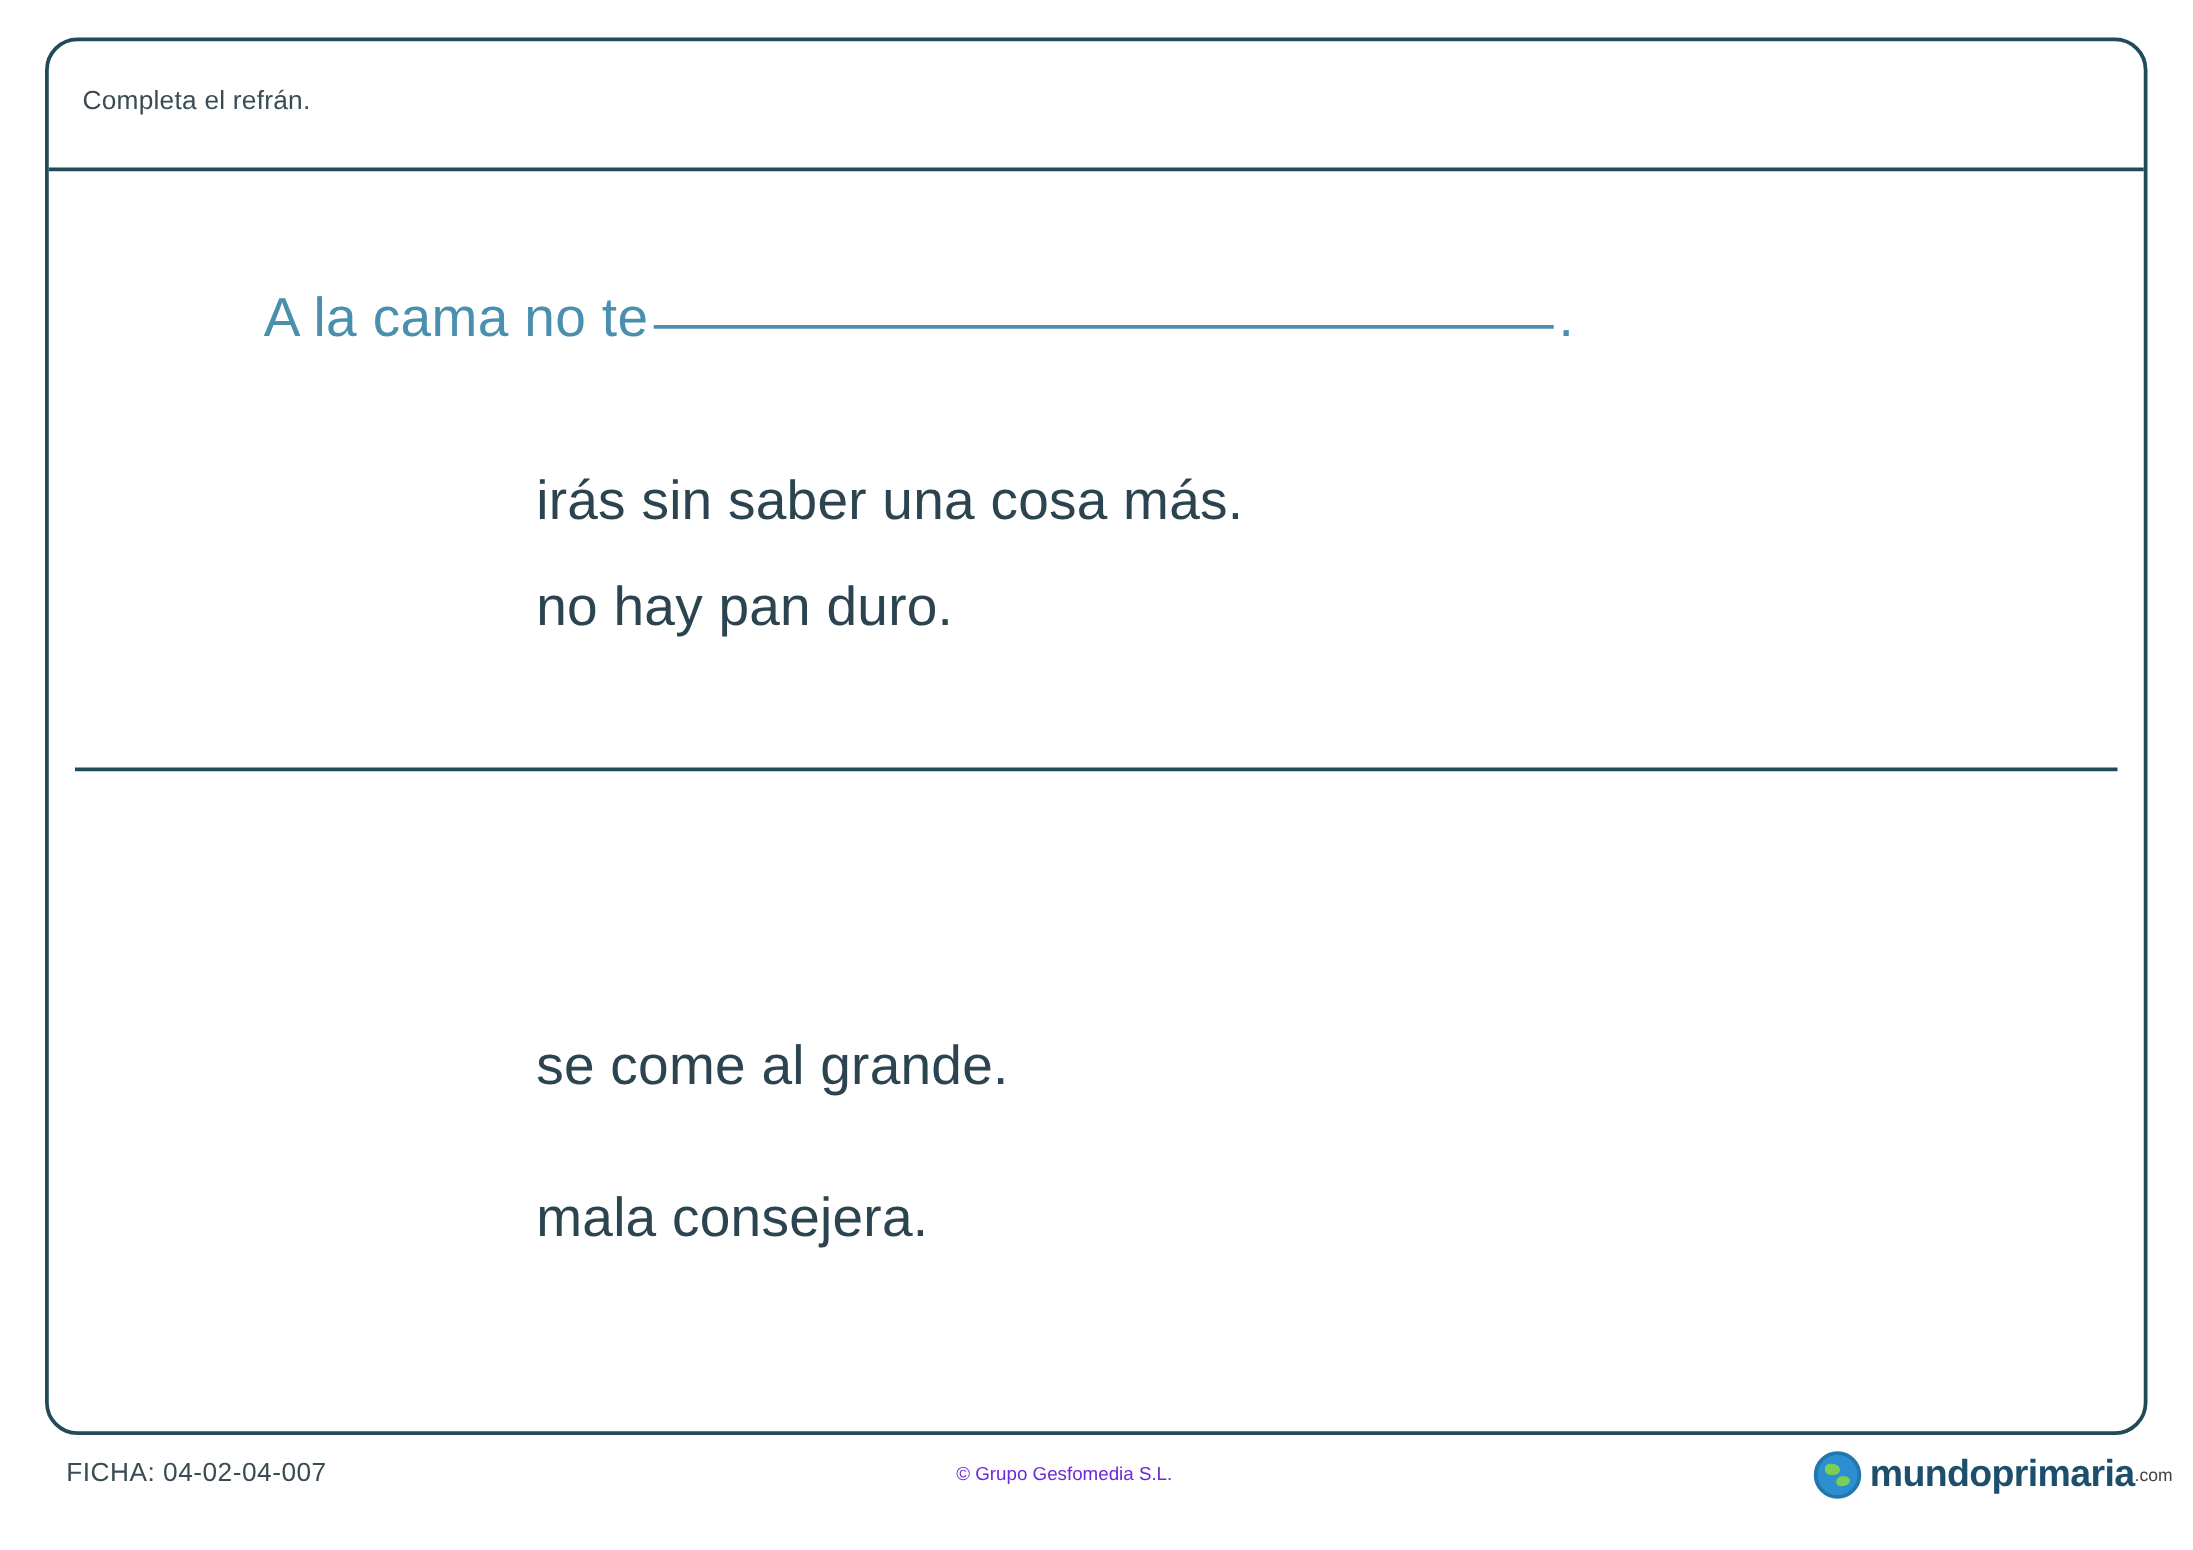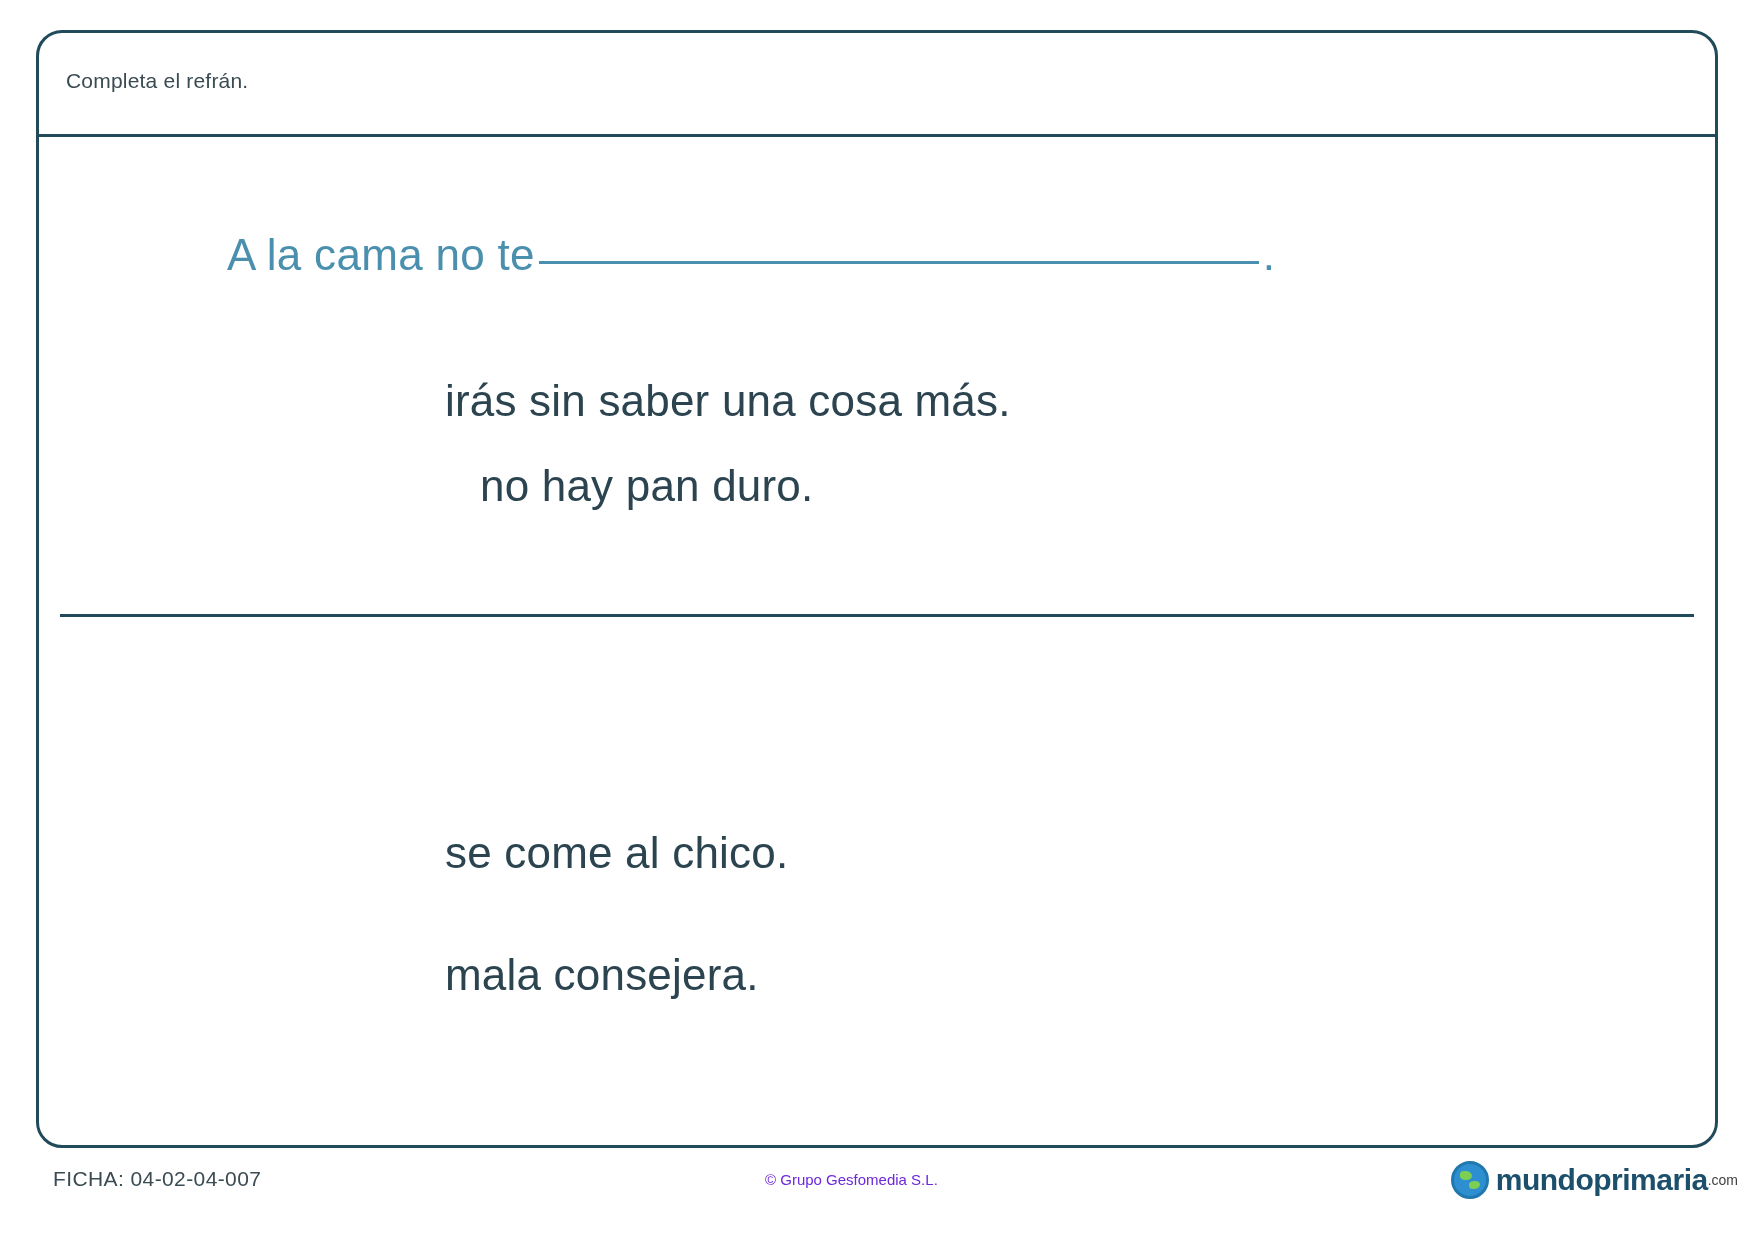--- a/index.html
+++ b/index.html
@@ -49,21 +49,21 @@
   .body-area {
     position: absolute;
     left: 0;
     top: 92px;
     width: 100%;
     height: 1023px;
   }
 
   .block {
     position: absolute;
-    left: 16px;
+    left: 0;
     width: 100%;
     padding-left: 11px;
   }
 
   .block-1 { top: 0; height: 489px; }
   .block-2 { top: 495px; height: 520px; }
 
   .divider {
     position: absolute;
     left: 21px;
@@ -96,21 +96,21 @@
 
   .option {
     position: absolute;
     font-size: 44px;
     color: #2b4450;
     white-space: nowrap;
     letter-spacing: 0.2px;
   }
 
   .opt-1a { left: 390px; top: 208px; margin-top: 43px; }
-  .opt-1b { left: 390px; top: 336px; margin-left: 35px; }
+  .opt-1b { left: 390px; top: 336px; }
   .opt-2a { left: 390px; top: 208px; }
   .opt-2b { left: 390px; top: 330px; }
 
   .footer {
     position: absolute;
     left: 0;
     top: 1155px;
     width: 1754px;
     height: 60px;
     margin-left: 20px;
@@ -201,21 +201,21 @@
       <div class="prompt-1 prompt-line">
         <span>A la cama no te</span><span class="blank-rule"></span><span>.</span>
       </div>
       <div class="option opt-1a">irás sin saber una cosa más.</div>
       <div class="option opt-1b">no hay pan duro.</div>
     </div>
 
     <div class="divider"></div>
 
     <div class="block block-2">
-      <div class="option opt-2a">se come al chico.</div>
+      <div class="option opt-2a">se come al grande.</div>
       <div class="option opt-2b">mala consejera.</div>
     </div>
 
   </div>
 </div>
 
 <div class="footer">
   <div class="ficha">FICHA: 04-02-04-007</div>
   <div class="copyright">© Grupo Gesfomedia S.L.</div>
   <div class="logo">

